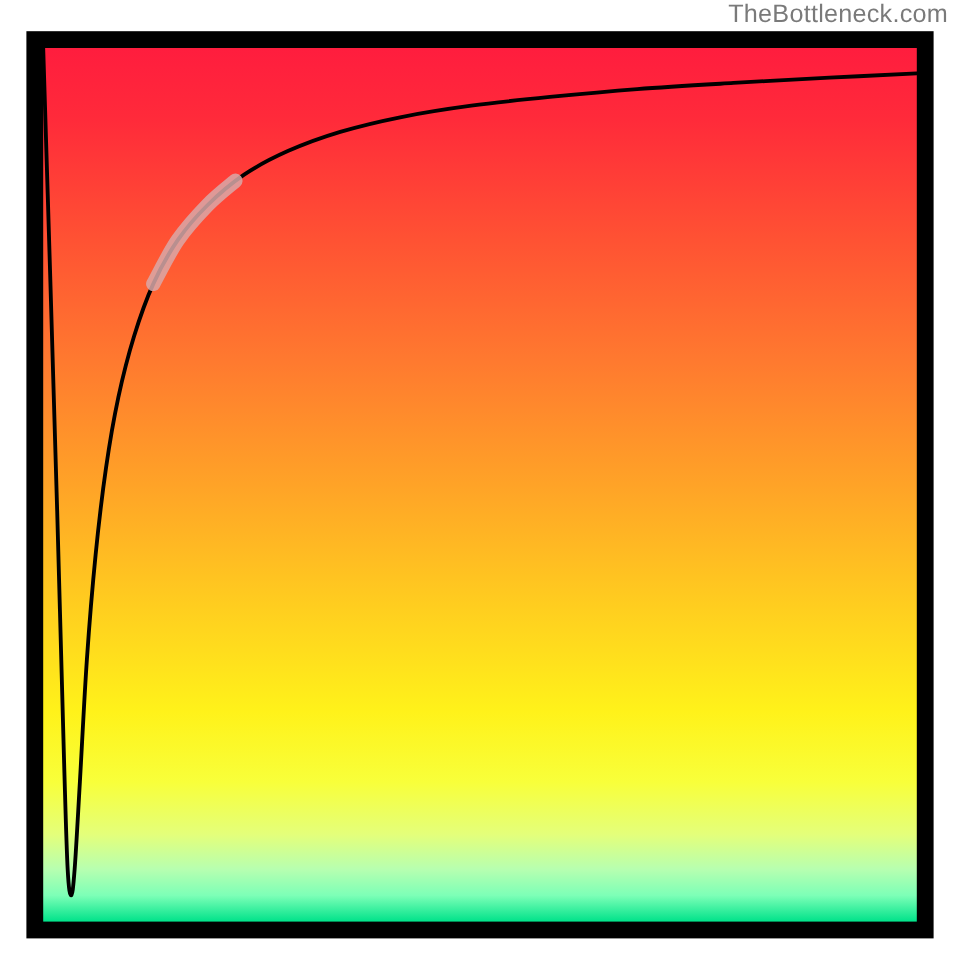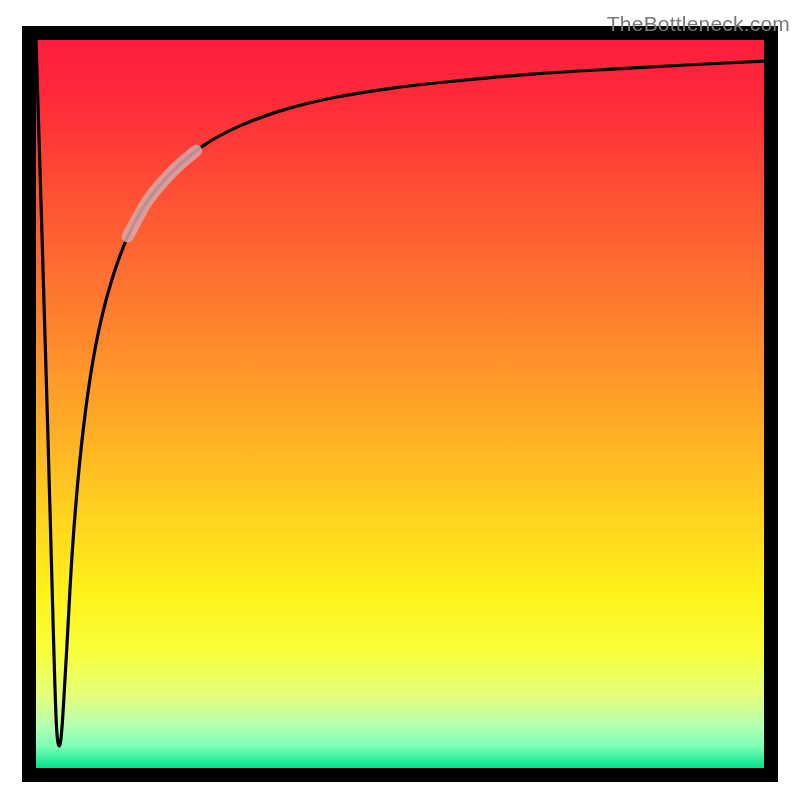--- a/index.html
+++ b/index.html
@@ -11,21 +11,21 @@
     font-family: Arial, Helvetica, sans-serif;
     overflow: hidden;
   }
   .wrap {
     position: relative;
     width: 800px;
     height: 800px;
   }
   .attribution {
     position: absolute;
-    top: 12px;
+    top: 0;
     right: 10px;
     color: #7a7a7a;
     font-size: 21px;
     font-weight: 400;
     letter-spacing: 0.2px;
     z-index: 5;
   }
   .frame {
     position: absolute;
     left: 22px;

